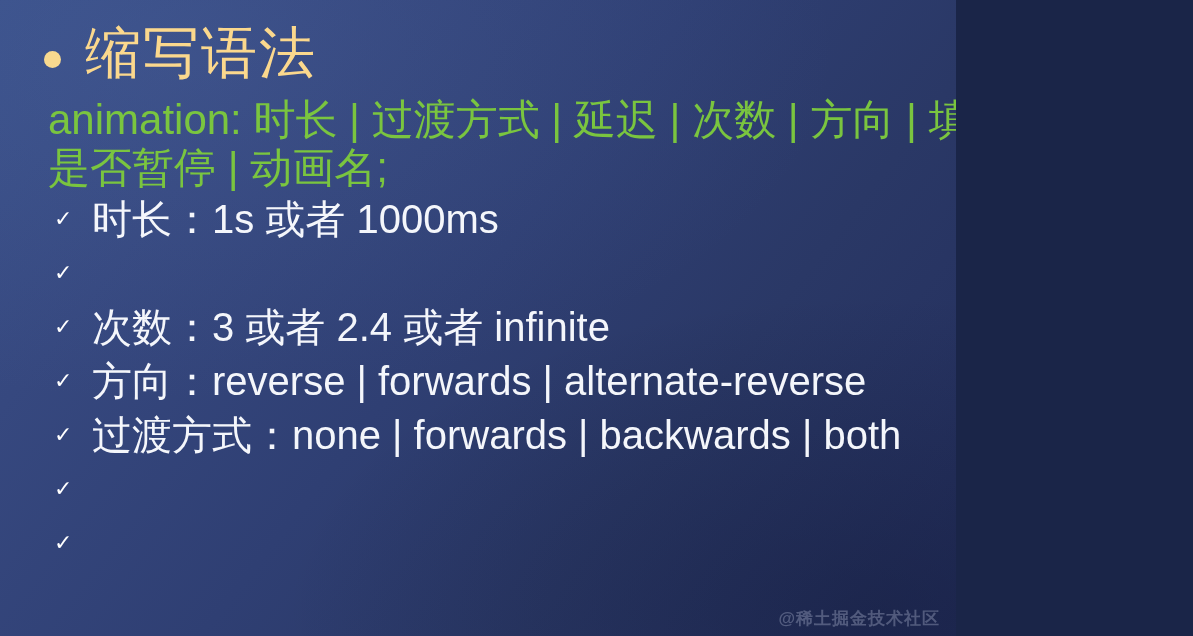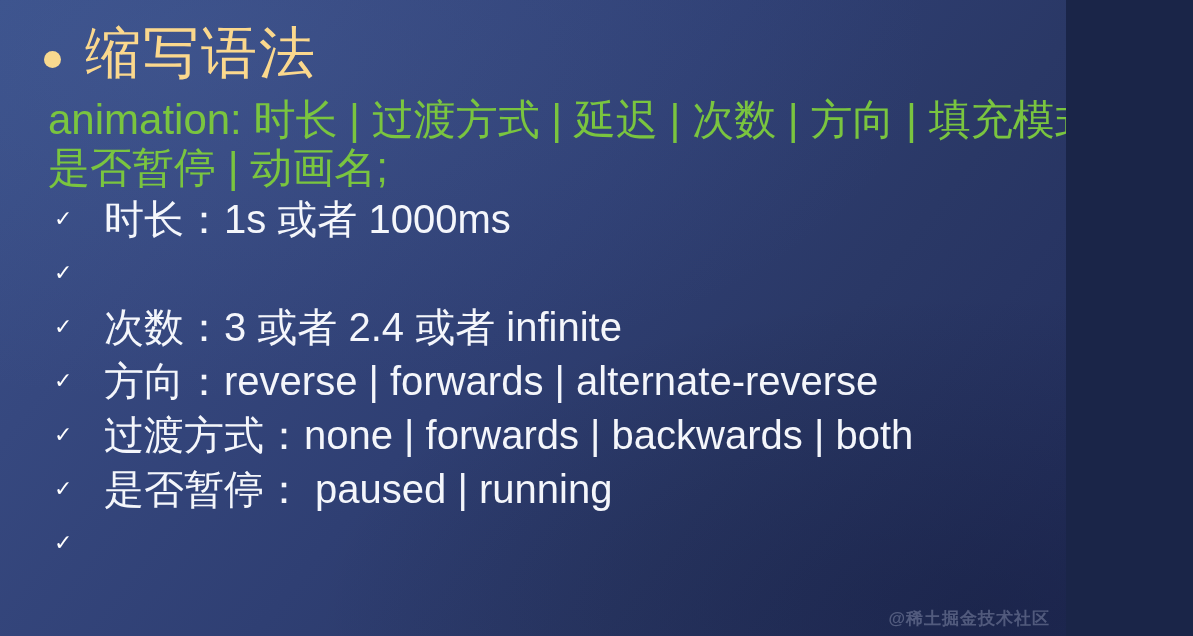--- a/index.html
+++ b/index.html
@@ -3,21 +3,21 @@
 <meta charset="utf-8">
 <title>slide</title>
 <style>
   html, body {
     margin: 0;
     padding: 0;
     background: #1a2548;
   }
   #slide {
     position: relative;
-    width: 1066px;
+    width: 956px;
     height: 636px;
     overflow: hidden;
     font-family: "Liberation Sans", "DejaVu Sans", sans-serif;
     background: linear-gradient(128deg, #3a5089 0%, #36487f 22%, #2f3f73 48%, #2a3866 70%, #232e5c 100%);
     -webkit-font-smoothing: antialiased;
   }
   
   #slide::after {
     content: "";
     position: absolute;
@@ -95,21 +95,20 @@
     line-height: 54px;
     text-align: left;
     padding-left: 8px;
     box-sizing: border-box;
   }
   .item-text {
     color: #f4f6fb;
     font-size: 40px;
     line-height: 54px;
     white-space: nowrap;
-    margin-left: 12px;
   }
 
   
   .watermark {
     position: absolute;
     right: 16px;
     bottom: 6px;
     color: rgba(205,213,235,0.30);
     font-size: 17px;
     letter-spacing: 1px;
@@ -153,21 +152,20 @@
         <span class="item-text">方向：reverse | forwards | alternate-reverse</span>
       </div>
 
       <div class="list-item">
         <span class="check">✓</span>
         <span class="item-text">过渡方式：none | forwards | backwards | both</span>
       </div>
 
       <div class="list-item">
         <span class="check">✓</span>
-        <span class="item-text">是否暂停： paused | running</span>
       </div>
 
       <div class="list-item">
         <span class="check">✓</span>
       </div>
 
     </div>
 
   </div>
 

